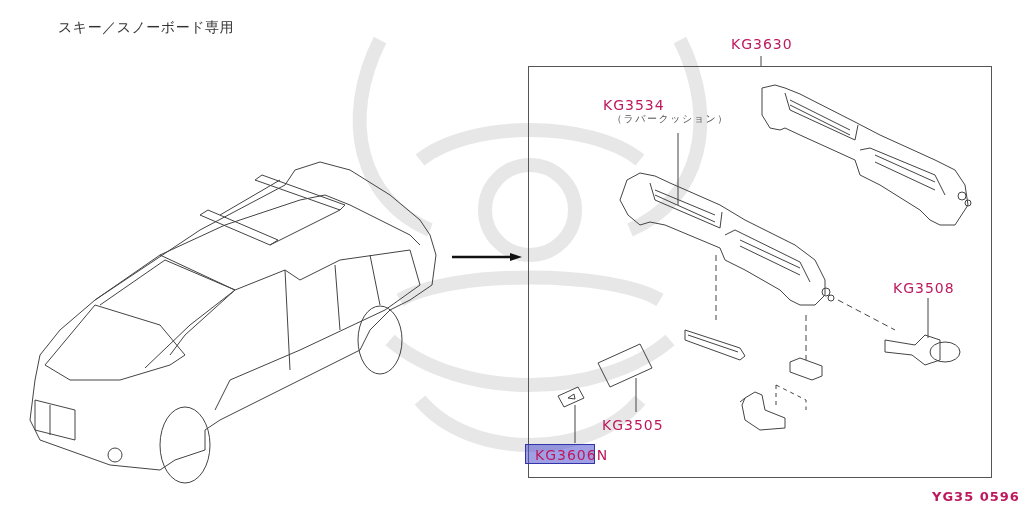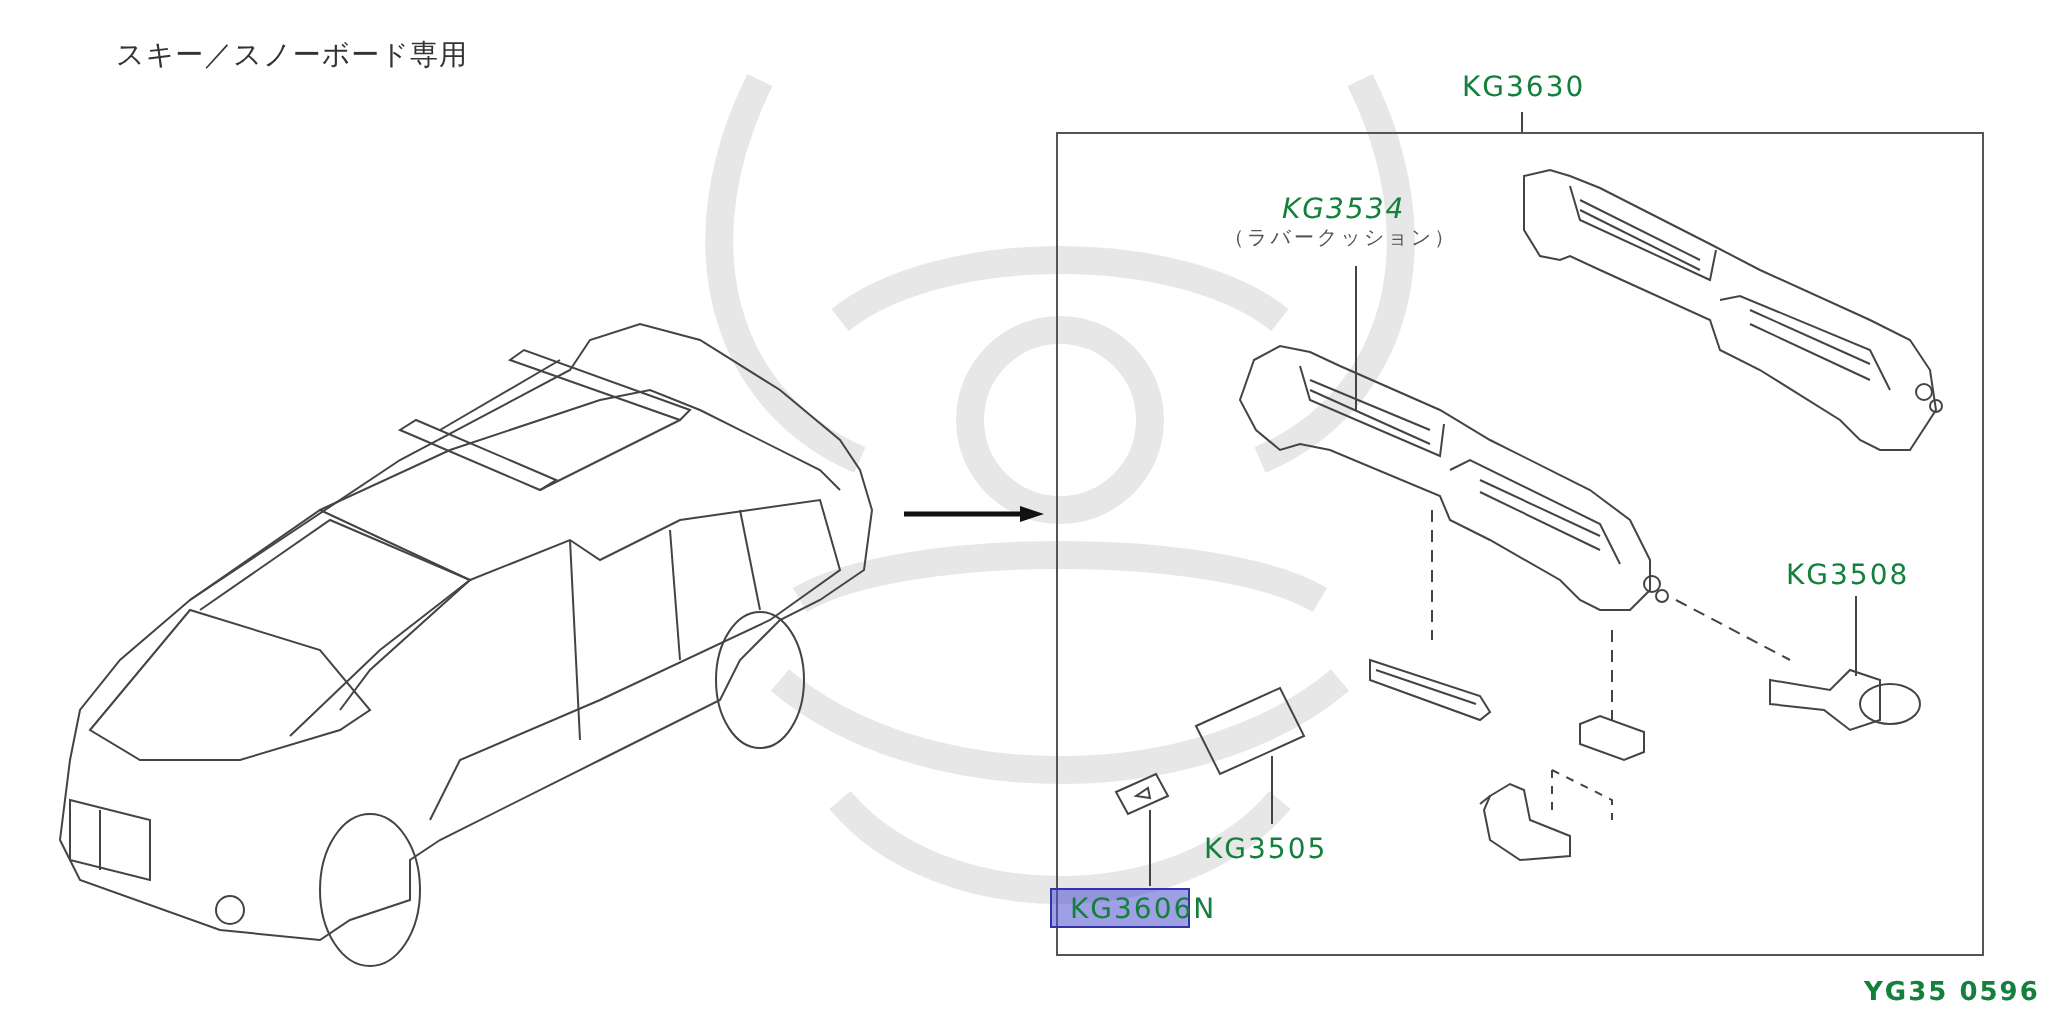--- a/index.html
+++ b/index.html
@@ -1,19 +1,19 @@
 <!DOCTYPE html>
 <html><head>
 <meta charset="utf-8">
 <style>
   html, body { margin: 0; padding: 0; background: #ffffff; }
   body { width: 1024px; height: 506px; position: relative; overflow: hidden; font-family: "DejaVu Sans", sans-serif; }
   .abs { position: absolute; }
   .caption { left: 34px; top: 19px; font-size: 14px; color: #333333; letter-spacing: 0.5px; margin-left: 24px; }
-  .label { font-family: "DejaVu Sans", sans-serif; font-size: 14px; color: #15803d; letter-spacing: 1px; white-space: nowrap; }
+  .label { font-family: "DejaVu Sans", sans-serif; font-size: 14px; color: #be185d; letter-spacing: 1px; white-space: nowrap; }
   .sublabel { font-size: 10px; color: #555555; letter-spacing: 1.5px; white-space: nowrap; }
   .frame { left: 528px; top: 66px; width: 464px; height: 412px; border: 1.5px solid #555555; box-sizing: border-box; }
   .highlight { left: 525px; top: 444px; width: 70px; height: 20px; background: rgba(80, 80, 210, 0.55); border: 1px solid #3333aa; box-sizing: border-box; }
   .watermark { opacity: 0.09; }
   svg { position: absolute; left: 0; top: 0; }
 </style>
 </head>
 <body>
 
 <svg class="watermark" width="1024" height="506" viewBox="0 0 1024 506">
@@ -119,21 +119,21 @@
     <polygon points="598,363 640,344 652,368 610,387"></polygon>
     <line x1="636" y1="378" x2="636" y2="412"></line>
 
     <polygon points="558,396 578,387 584,398 564,407"></polygon>
     <polygon points="568,398 574,394 575,399"></polygon>
     <line x1="575" y1="405" x2="575" y2="443"></line>
   </g>
 </svg>
 
 <div class="abs label" style="left:731px; top:36px;">KG3630</div>
-<div class="abs label" style="left:641px; top:97px;font-style:italic;">KG3534</div>
+<div class="abs label" style="left:603px; top:97px;">KG3534</div>
 <div class="abs sublabel" style="left:612px; top:112px;">（ラバークッション）</div>
 <div class="abs label" style="left:893px; top:280px;">KG3508</div>
 <div class="abs label" style="left:602px; top:417px;">KG3505</div>
 
 <div class="abs highlight"></div>
 <div class="abs label" style="left:535px; top:447px;text-align:center;">KG3606N</div>
 
 <div class="abs label" style="left:932px; top:489px; font-size:13px;font-weight:bold;">YG35 0596</div>
 
 </body></html>

